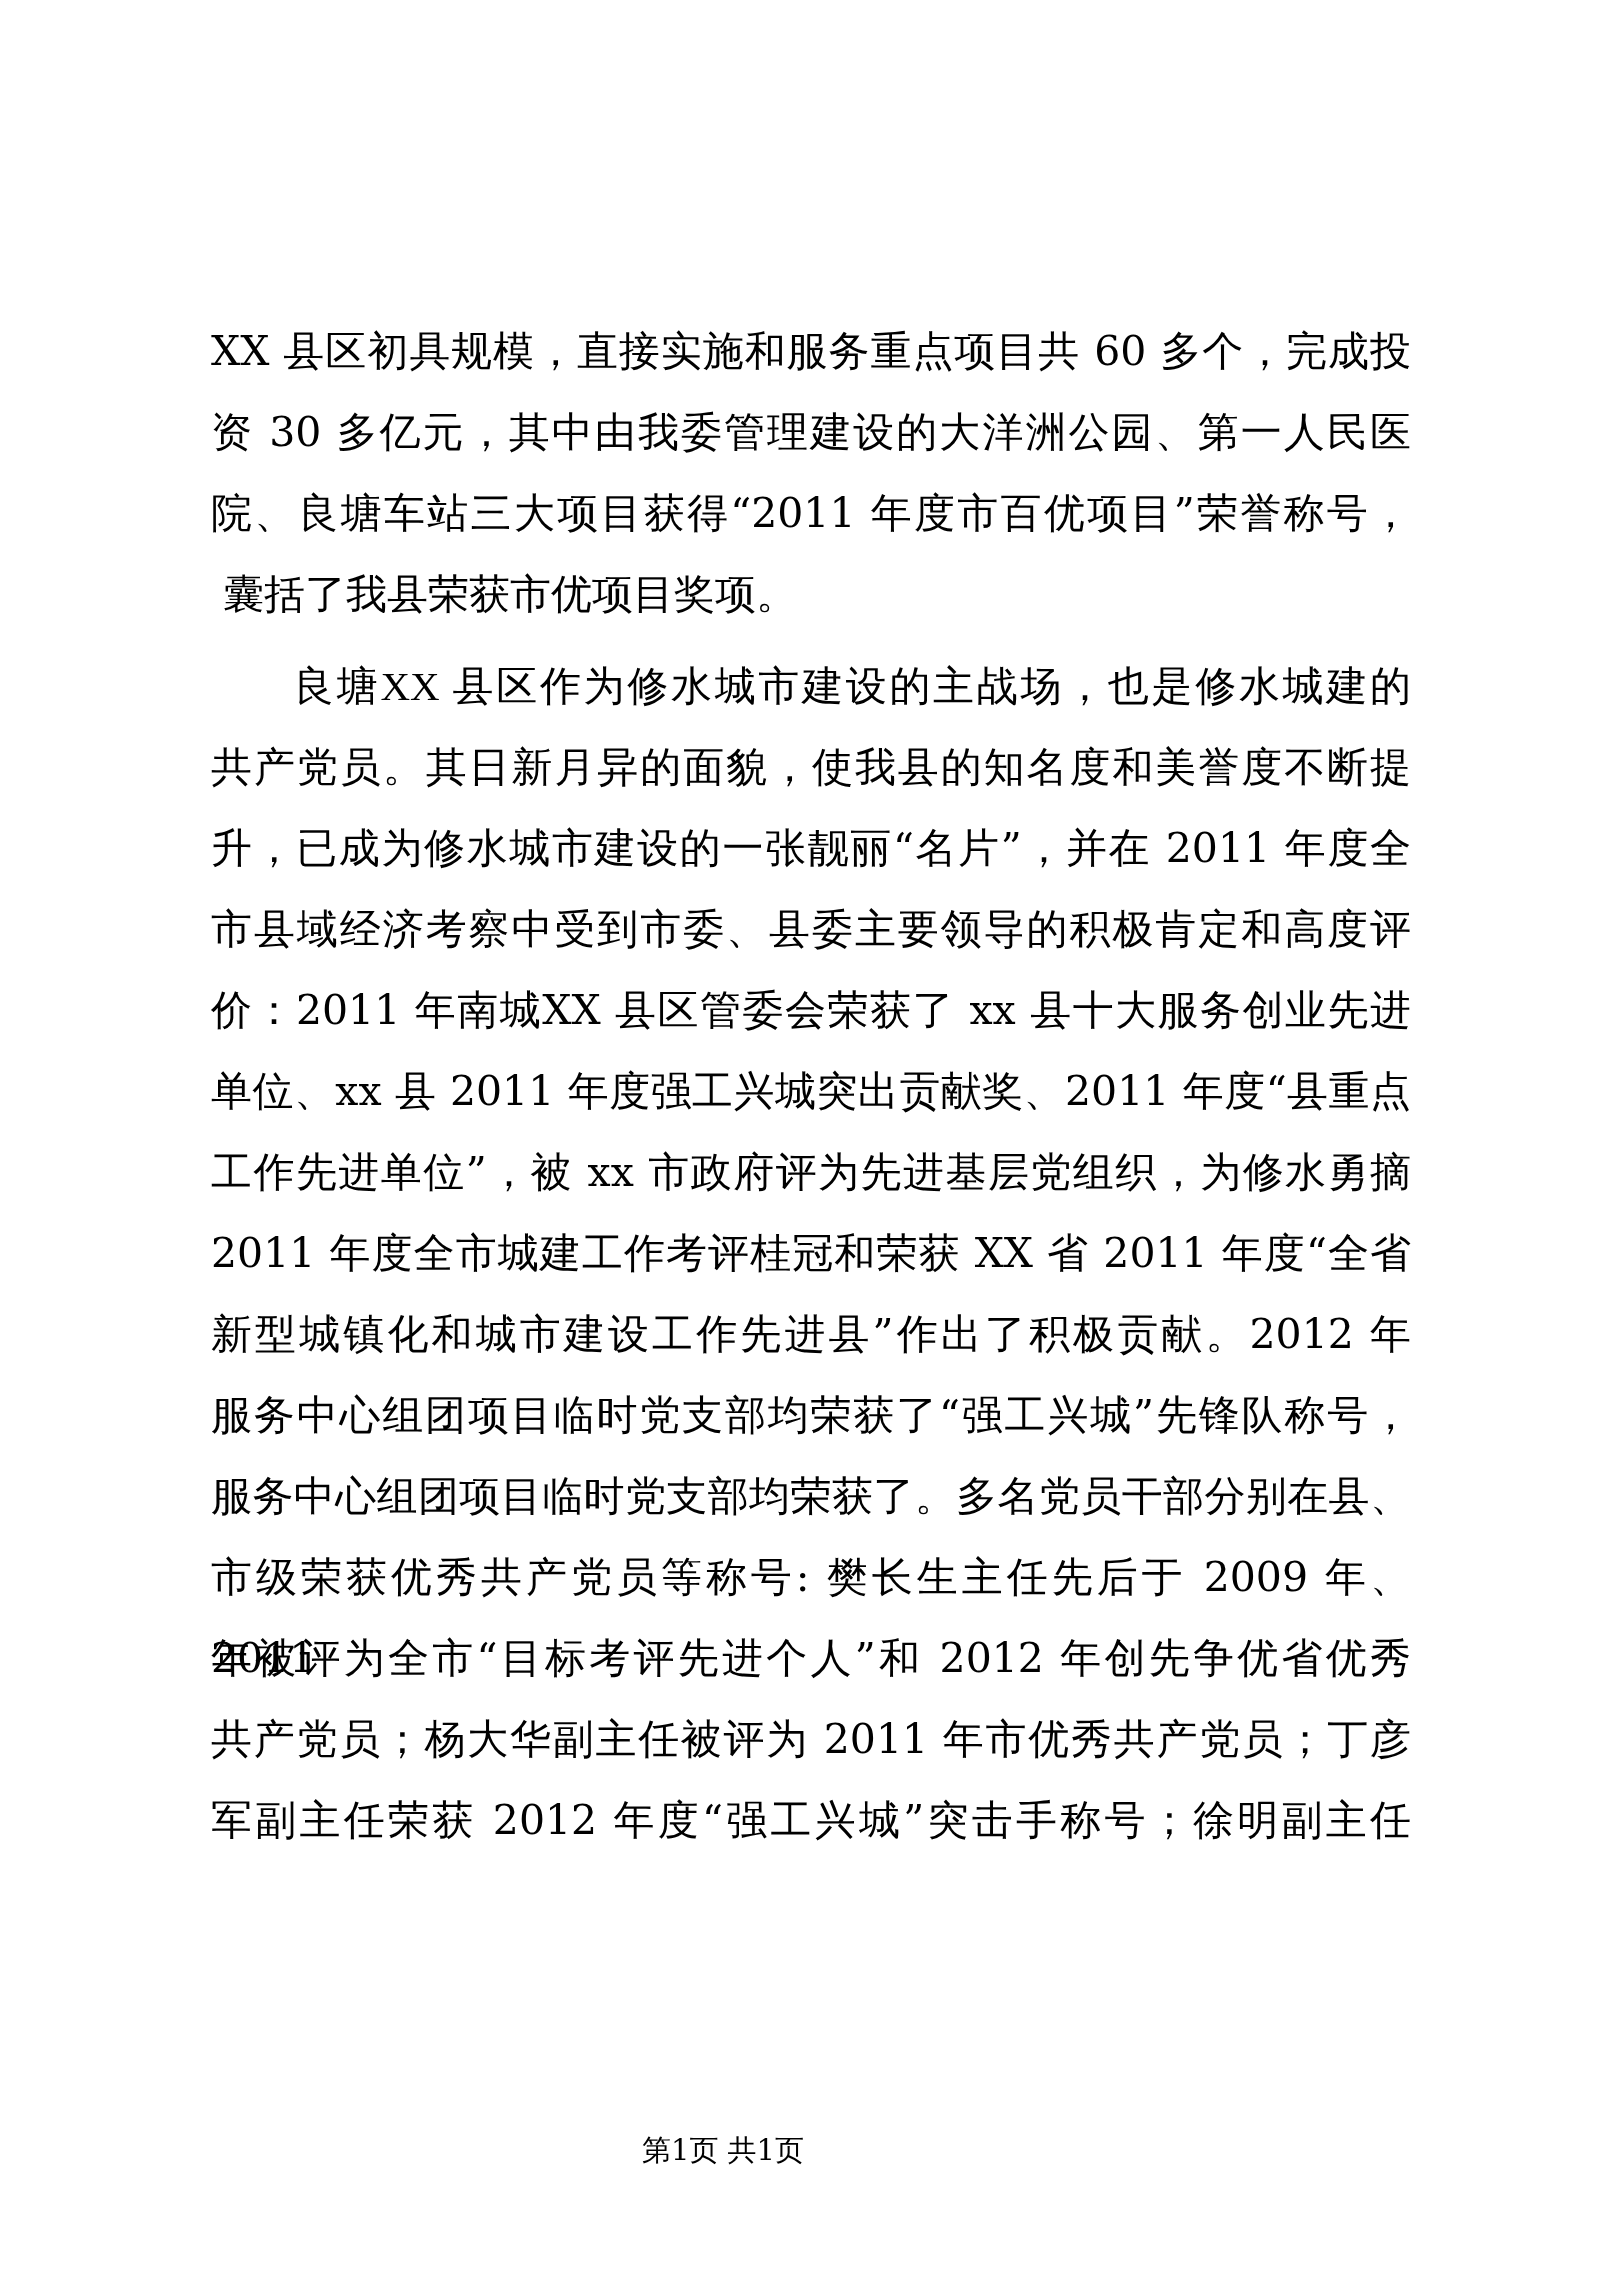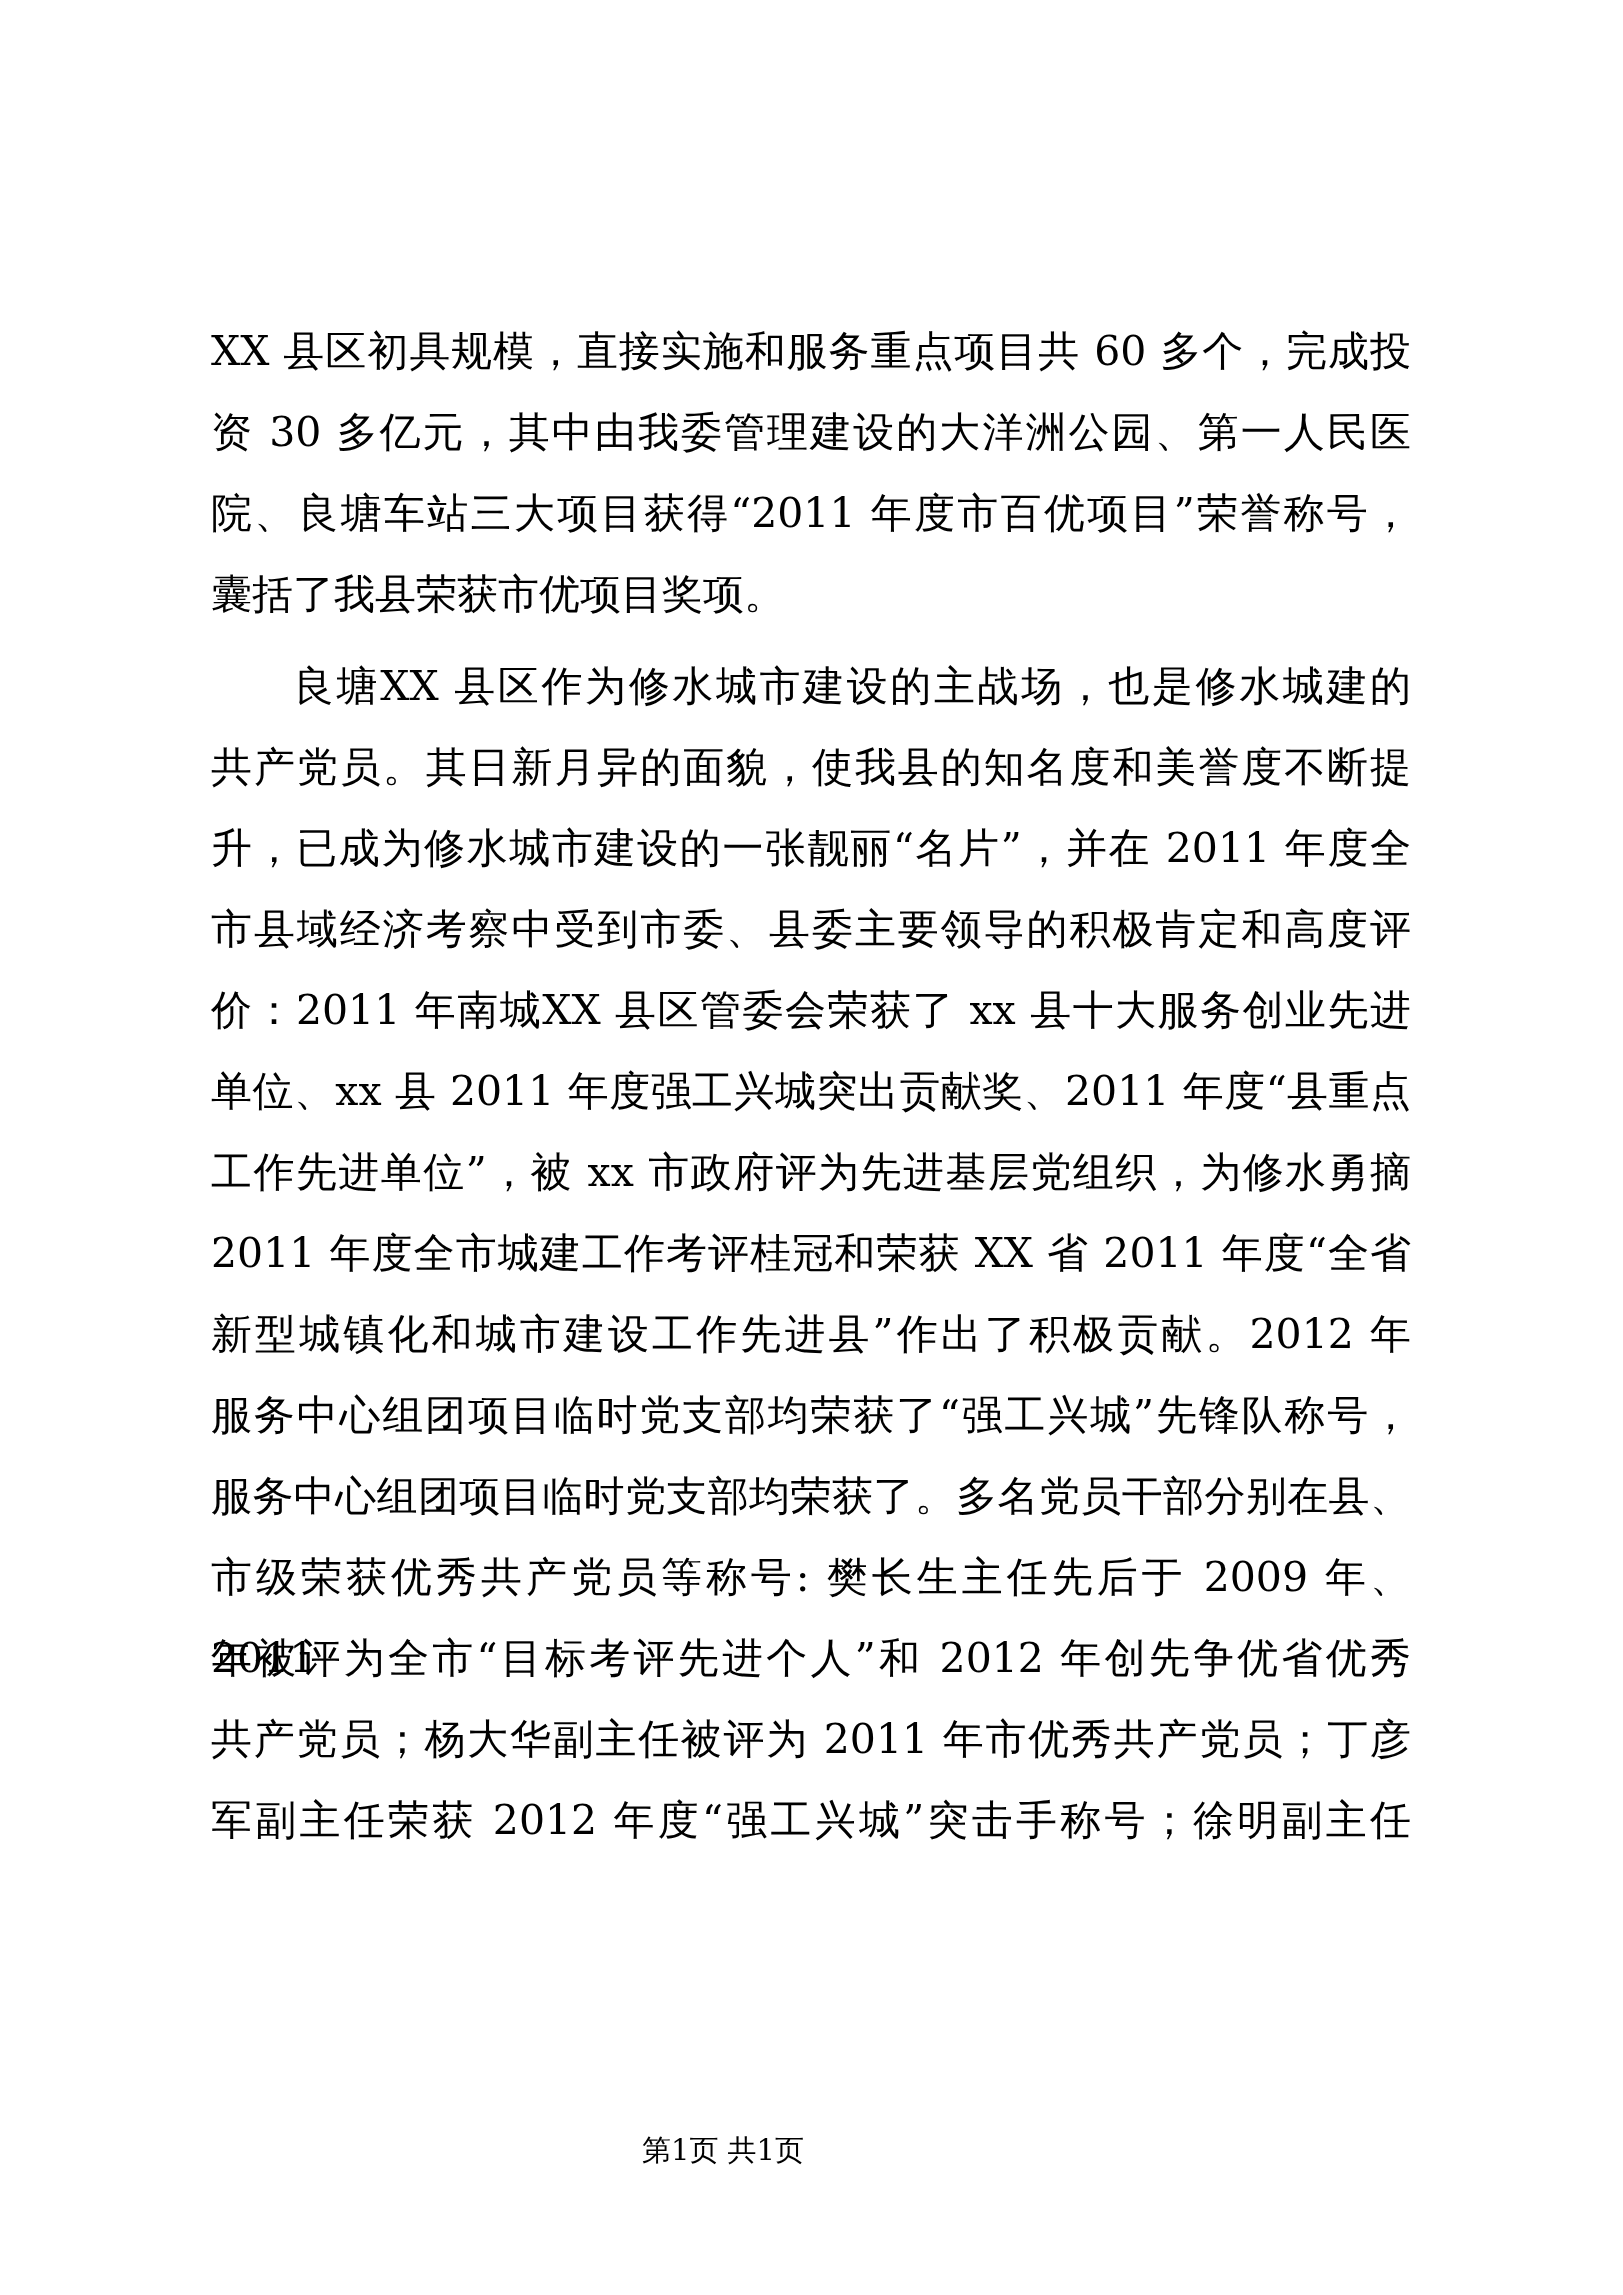--- a/index.html
+++ b/index.html
@@ -34,23 +34,25 @@
     font-size: 41px;
     line-height: 81px;
     height: 81px;
     text-align: justify;
     text-align-last: justify;
     letter-spacing: 0;
   }
   .line.last {
     text-align: left;
     text-align-last: left;
+    margin-left: 12px;
   }
   .line.indent {
     text-indent: 2em;
+    font-family: Liberation Serif, serif;
   }
   .page-footer {
     position: absolute;
     left: 0;
     top: 2112px;
     width: 1446px;
     text-align: center;
     font-size: 29px;
     line-height: 45px;
   }

